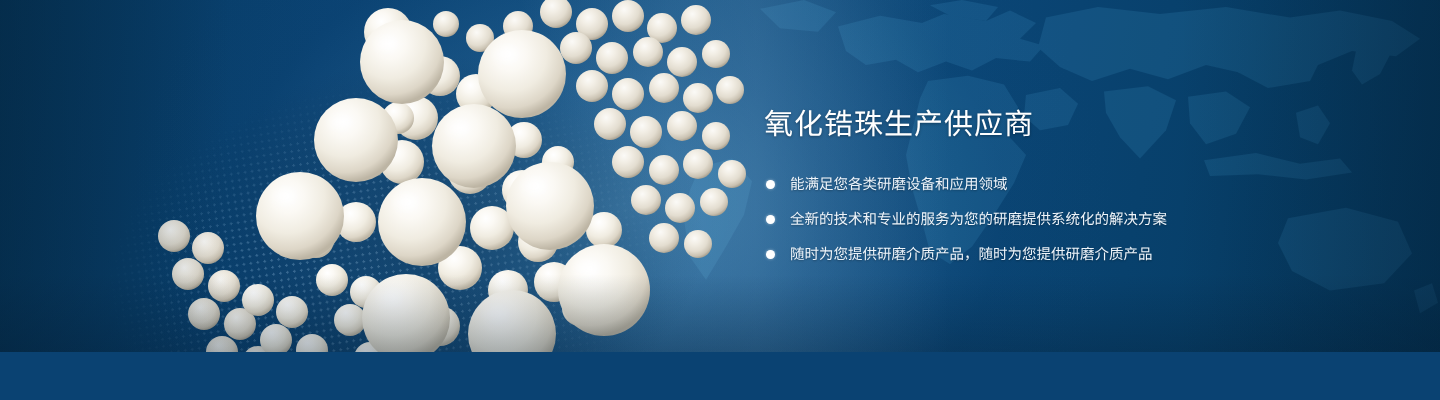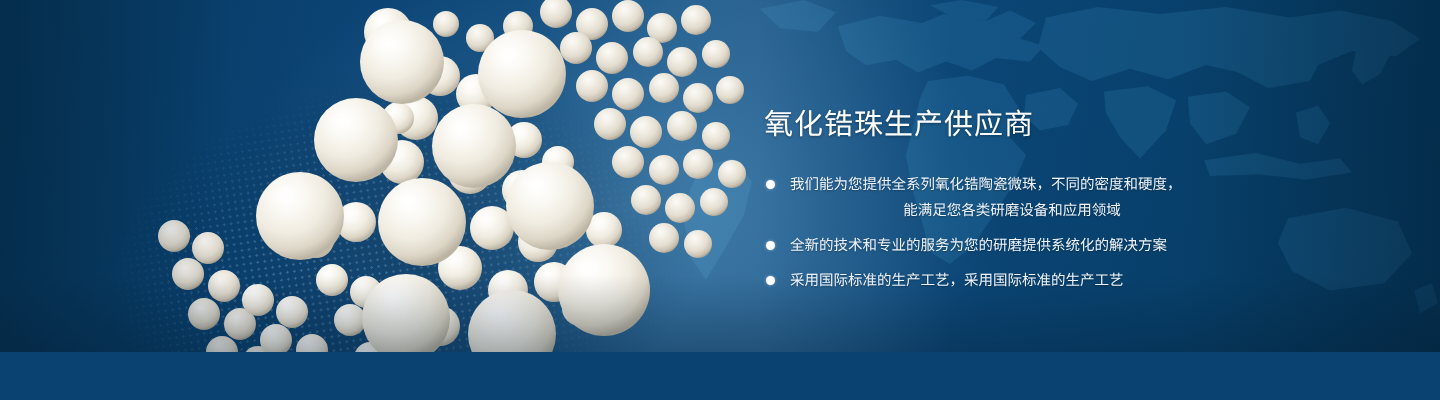--- a/index.html
+++ b/index.html
@@ -350,30 +350,29 @@
   <div class="bg-vignette"></div>
 
   <div class="copy">
 
     <h1 class="headline">氧化锆珠生产供应商</h1>
 
     <ul class="bullets">
 
       <li class="bullet">
         <span class="bullet-dot"></span>
-        <span class="bullet-line">我们能为您提供全系列氧化锆陶瓷微珠，不同的密度和硬度，</span>
         <span class="bullet-line">能满足您各类研磨设备和应用领域</span>
       </li>
 
       <li class="bullet">
         <span class="bullet-dot"></span>
         <span class="bullet-line">全新的技术和专业的服务为您的研磨提供系统化的解决方案</span>
       </li>
 
       <li class="bullet">
         <span class="bullet-dot"></span>
-        <span class="bullet-line">采用国际标准的生产工艺，采用国际标准的生产工艺</span>
+        <span class="bullet-line">随时为您提供研磨介质产品，随时为您提供研磨介质产品</span>
       </li>
 
     </ul>
   </div>
 
 </div>
 
 </body></html>

